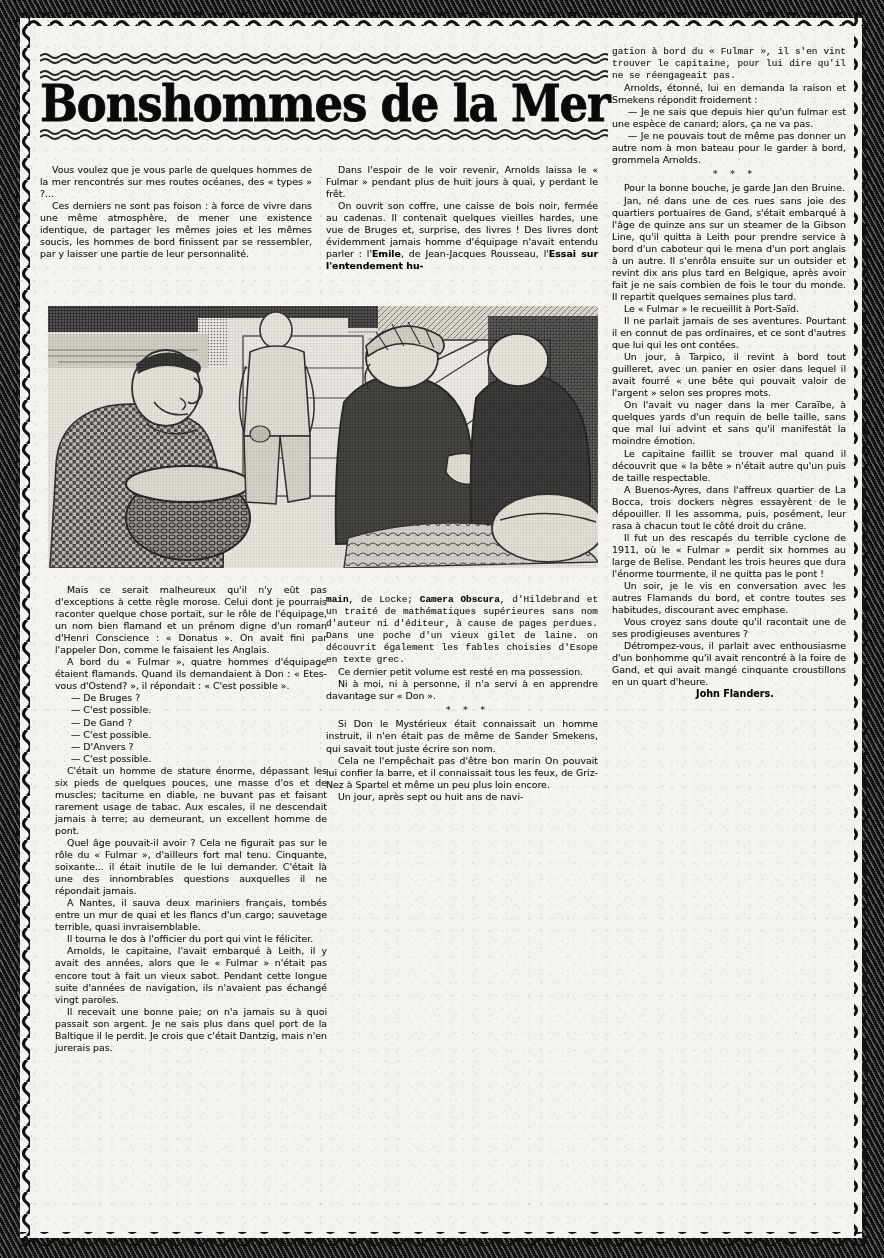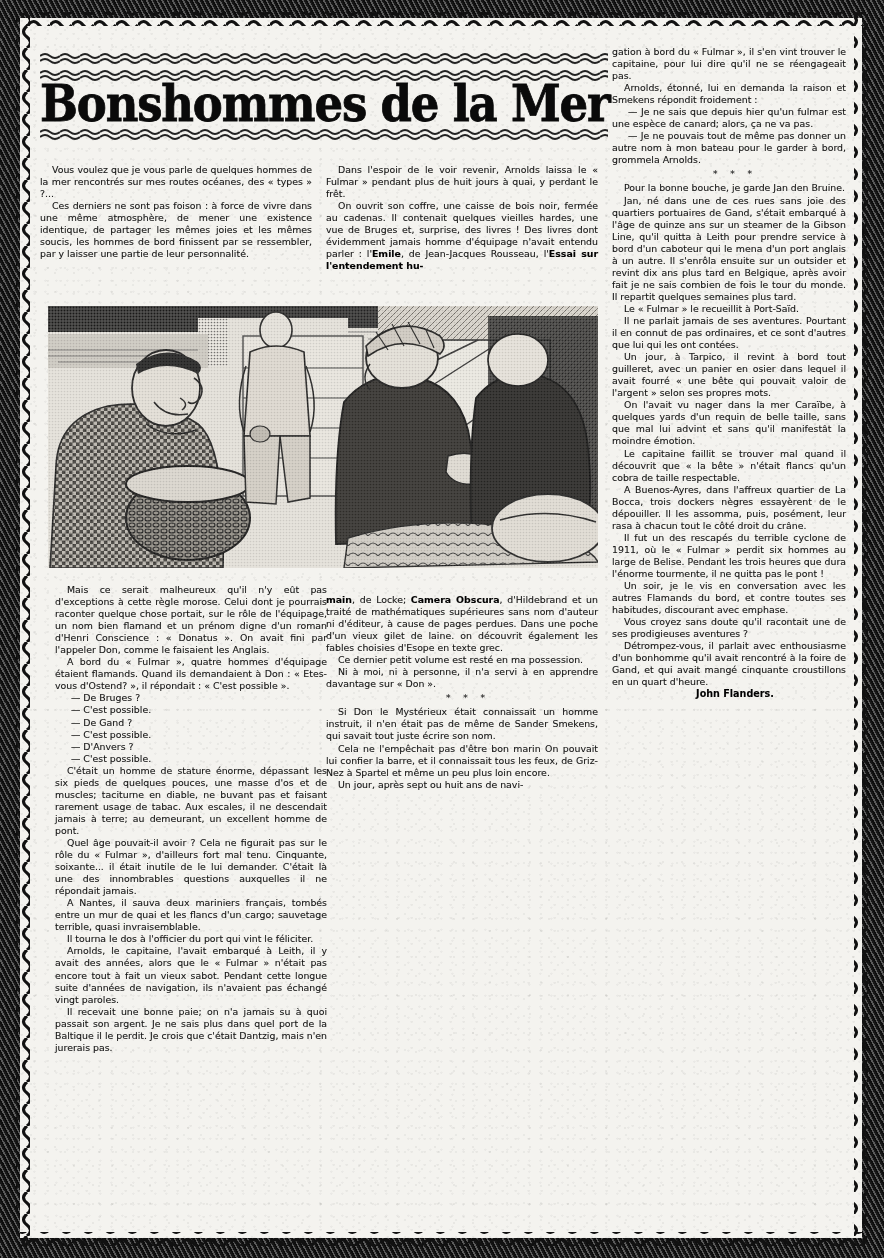--- a/index.html
+++ b/index.html
@@ -121,21 +121,21 @@
     font-size: 9.4px;
     line-height: 12.05px;
     color: #141414;
     text-align: justify;
     -webkit-text-stroke: 0.18px rgba(20,20,20,.55);
   }
   .col p {
     margin: 0;
     text-indent: 12px;
   }
-  .col p.noind { text-indent: 0; }
+  .col p.noind { text-indent: 0; font-family: Liberation Mono, monospace; }
   .col p.dash  { text-indent: 16px; }
   .col b, .col strong { font-weight: 700; color: #000; }
 
   #col1 { left: 0px;   top: 126px; width: 272px; }
   #col2 { left: 286px; top: 126px; width: 272px; }
   #col3 { left: 572px; top: 8px;   width: 234px; }
 
   #col1-lower { left: 0px;   top: 546px; width: 272px; margin-left: 15px; }
   #col2-lower { left: 286px; top: 556px; width: 272px; }
 
@@ -374,21 +374,21 @@
       <p>Arnolds, étonné, lui en demanda la raison et Smekens répondit froidement :</p>
       <p class="dash">— Je ne sais que depuis hier qu'un fulmar est une espèce de canard; alors, ça ne va pas.</p>
       <p class="dash">— Je ne pouvais tout de même pas donner un autre nom à mon bateau pour le garder à bord, grommela Arnolds.</p>
       <p class="sep">* * *</p>
       <p>Pour la bonne bouche, je garde Jan den Bruine.</p>
       <p>Jan, né dans une de ces rues sans joie des quartiers portuaires de Gand, s'était embarqué à l'âge de quinze ans sur un steamer de la Gibson Line, qu'il quitta à Leith pour prendre service à bord d'un caboteur qui le mena d'un port anglais à un autre. Il s'enrôla ensuite sur un outsider et revint dix ans plus tard en Belgique, après avoir fait je ne sais combien de fois le tour du monde. Il repartit quelques semaines plus tard.</p>
       <p>Le « Fulmar » le recueillit à Port-Saïd.</p>
       <p>Il ne parlait jamais de ses aventures. Pourtant il en connut de pas ordinaires, et ce sont d'autres que lui qui les ont contées.</p>
       <p>Un jour, à Tarpico, il revint à bord tout guilleret, avec un panier en osier dans lequel il avait fourré « une bête qui pouvait valoir de l'argent » selon ses propres mots.</p>
       <p>On l'avait vu nager dans la mer Caraïbe, à quelques yards d'un requin de belle taille, sans que mal lui advint et sans qu'il manifestât la moindre émotion.</p>
-      <p>Le capitaine faillit se trouver mal quand il découvrit que « la bête » n'était flancs qu'un cobra de taille respectable.</p>
+      <p>Le capitaine faillit se trouver mal quand il découvrit que « la bête » n'était autre qu'un puis de taille respectable.</p>
       <p>A Buenos-Ayres, dans l'affreux quartier de La Bocca, trois dockers nègres essayèrent de le dépouiller. Il les assomma, puis, posément, leur rasa à chacun tout le côté droit du crâne.</p>
       <p>Il fut un des rescapés du terrible cyclone de 1911, où le « Fulmar » perdit six hommes au large de Belise. Pendant les trois heures que dura l'énorme tourmente, il ne quitta pas le pont !</p>
       <p>Un soir, je le vis en conversation avec les autres Flamands du bord, et contre toutes ses habitudes, discourant avec emphase.</p>
       <p>Vous croyez sans doute qu'il racontait une de ses prodigieuses aventures ?</p>
       <p>Détrompez-vous, il parlait avec enthousiasme d'un bonhomme qu'il avait rencontré à la foire de Gand, et qui avait mangé cinquante croustillons en un quart d'heure.</p>
       <p class="signature">John Flanders.</p>
     </div>
 
   </div>
 </div>

